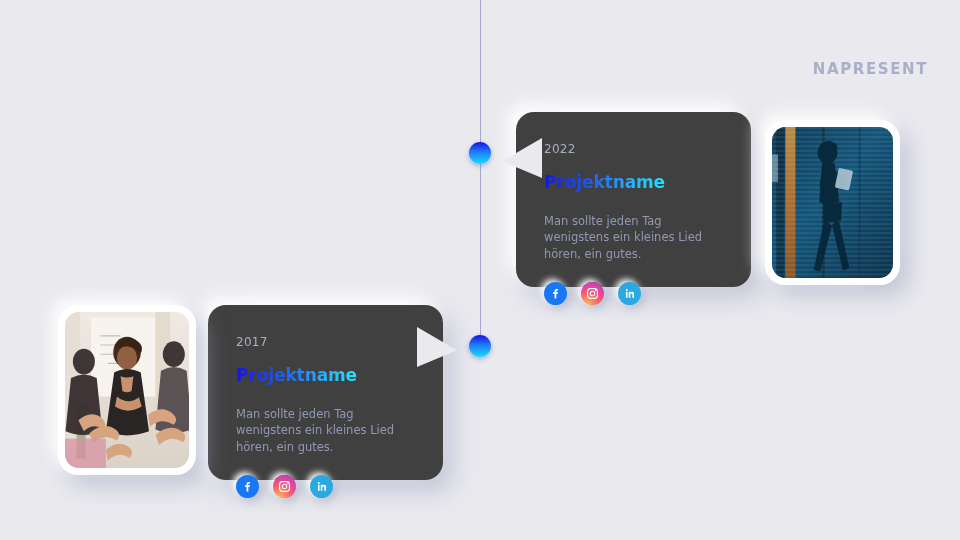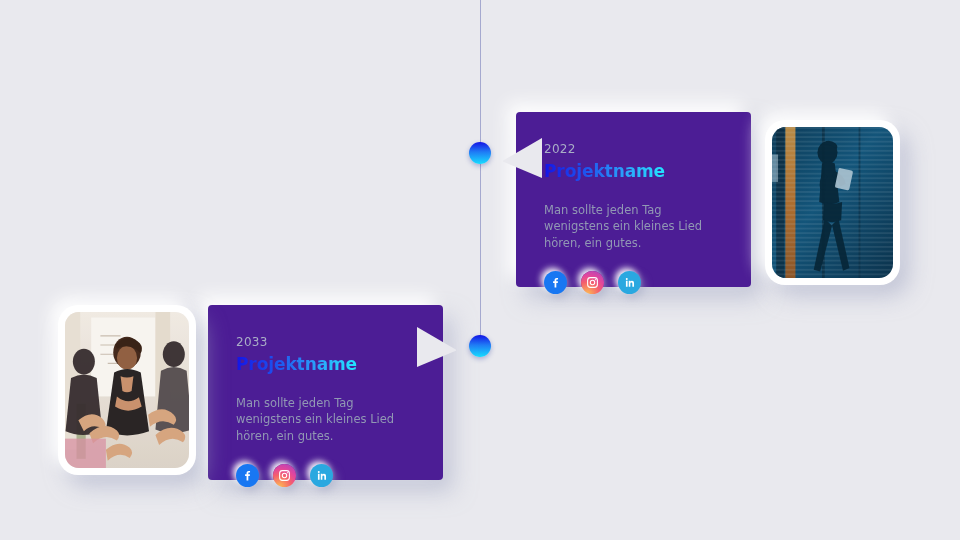--- a/index.html
+++ b/index.html
@@ -27,22 +27,22 @@
     background:linear-gradient(180deg,#1414e6 0%,#1f7bf5 45%,#17dcff 100%);
     transform:translate(-50%,-50%);
     box-shadow:0 2px 5px rgba(40,60,160,.35);
   }
   .tl-node.n1 { left:480px; top:153px; }
   .tl-node.n2 { left:480px; top:346px; }
 
   
   .card {
     position:absolute;
-    background:#4c1d95;
-    border-radius:4px;
+    background:#404040;
+    border-radius:18px;
     box-shadow: -9px -9px 18px rgba(255,255,255,.95),
                  10px 12px 22px rgba(163,168,195,.52);
   }
   .card-inner { position:relative; z-index:2; padding:30px 28px 24px 28px; }
   
   .tail {
     position:absolute; width:40px; height:40px; background:#e9e9ee;
     z-index:1;
   }
   .card-top  { left:516px; top:112px; width:235px; height:175px; }
@@ -56,21 +56,21 @@
     right:-14px; top:22px;
     clip-path:polygon(0 0,0 100%,100% 58%);
     box-shadow:8px 6px 14px rgba(163,168,195,.35);
   }
 
   .year {
     font-size:12px; color:#a9aec6; letter-spacing:.3px;
     font-family:"DejaVu Sans", sans-serif;
   }
   .title {
-    font-size:17px; font-weight:700; margin-top:5px; letter-spacing:-.1px;
+    font-size:17px; font-weight:700; margin-top:16px; letter-spacing:-.1px;
     font-family:"DejaVu Sans", sans-serif;
     background:linear-gradient(90deg,#1414e6 0%,#1f5cf0 38%,#2aa6fb 68%,#22e5ff 100%);
     -webkit-background-clip:text; background-clip:text;
     -webkit-text-fill-color:transparent; color:transparent;
     display:inline-block;
   }
   .desc {
     margin-top:21px; font-size:11.5px; line-height:1.42; color:#9198b4;
     font-family:"DejaVu Sans", sans-serif;
   }
@@ -96,20 +96,21 @@
   }
   .photo .inner { width:100%; height:100%; border-radius:14px; overflow:hidden; position:relative; }
   .photo-right { left:765px; top:120px; width:135px; height:165px; }
   .photo-left  { left:58px;  top:305px; width:138px; height:170px; }
 </style>
 </head>
 <body>
 
 <div id="slide">
 
+  <div class="brand">NAPRESENT</div>
 
   <div class="tl-line"></div>
   <div class="tl-node n1"></div>
   <div class="tl-node n2"></div>
 
   <div class="card card-top">
     <div class="tail"></div>
     <div class="card-inner">
       <div class="year">2022</div>
       <div class="title">
@@ -134,21 +135,21 @@
               <path d="M5.4 8.8h3.1V20H5.4zM6.95 3.9a1.85 1.85 0 1 1 0 3.7 1.85 1.85 0 0 1 0-3.7zM10.6 8.8h3v1.55h.04c.42-.78 1.44-1.6 2.96-1.6 3.17 0 3.75 2.03 3.75 4.68V20h-3.12v-5.05c0-1.2-.02-2.76-1.7-2.76-1.7 0-1.96 1.31-1.96 2.67V20H10.6z"></path>
             </svg>
         </a>
       </div>
     </div>
   </div>
 
   <div class="card card-bot">
     <div class="tail"></div>
     <div class="card-inner">
-      <div class="year">2033</div>
+      <div class="year">2017</div>
       <div class="title">
         <span>Projekt</span><span>name</span>
       </div>
       <div class="desc">Man sollte jeden Tag wenigstens ein kleines Lied hören, ein gutes.</div>
       <div class="socials">
         <a class="soc fb">
           <svg viewBox="0 0 24 24" fill="#fff">
               <path d="M13.5 21v-8h2.7l.4-3.1h-3.1V7.9c0-.9.25-1.5 1.55-1.5H16.7V3.6c-.29-.04-1.27-.12-2.41-.12-2.39 0-4.02 1.46-4.02 4.13V9.9H7.55V13h2.72v8z"></path>
             </svg>
         </a>

